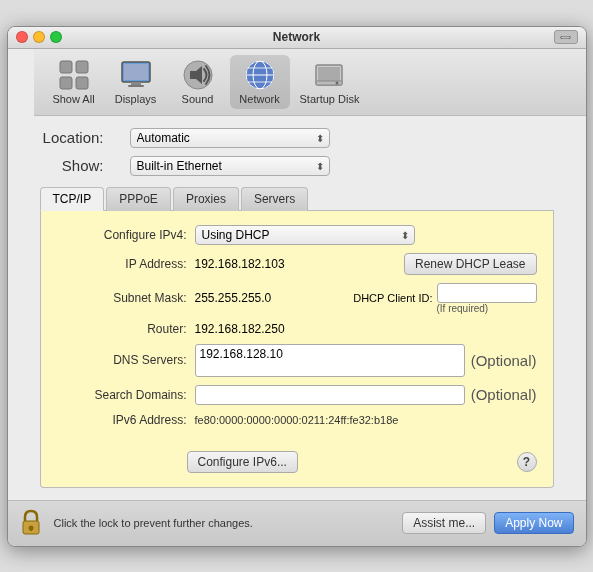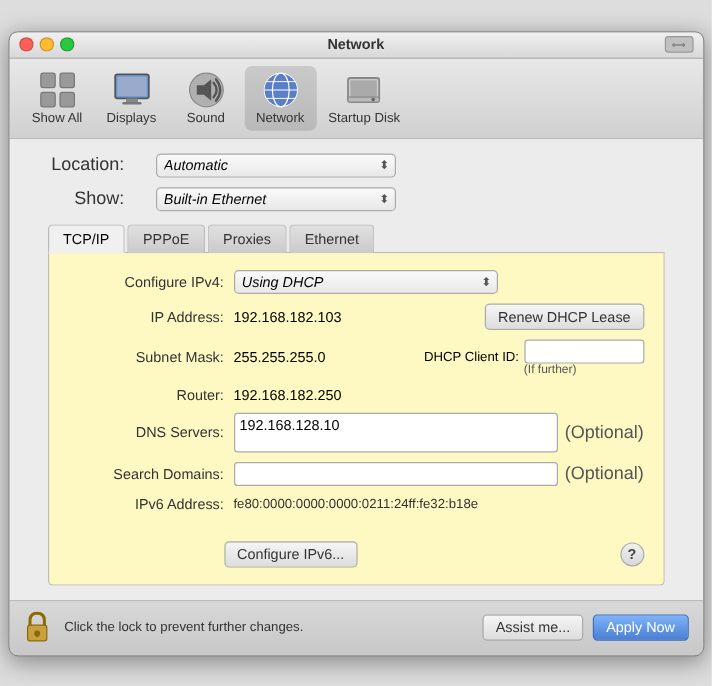--- a/index.html
+++ b/index.html
@@ -75,20 +75,21 @@
       color: #666;
     }
 
     
     .toolbar {
       background: linear-gradient(to bottom, #e8e8e8, #d0d0d0);
       border-bottom: 1px solid #bbb;
       padding: 6px 10px;
       display: flex;
       gap: 2px;
+      margin-left: 26px;
     }
 
     .toolbar-item {
       display: flex;
       flex-direction: column;
       align-items: center;
       padding: 4px 8px;
       border-radius: 6px;
       cursor: pointer;
       min-width: 60px;
@@ -143,21 +144,20 @@
       appearance: none;
       -webkit-appearance: none;
       background: linear-gradient(to bottom, #fafafa, #e8e8e8);
       border: 1px solid #aaa;
       border-radius: 4px;
       padding: 2px 24px 2px 6px;
       font-size: 12px;
       color: #000;
       cursor: pointer;
       min-width: 200px;
-      font-style: italic;
     }
 
     .select-arrow {
       position: absolute;
       right: 5px;
       top: 50%;
       transform: translateY(-50%);
       pointer-events: none;
       font-size: 10px;
       color: #555;
@@ -415,21 +415,21 @@
       <div class="tab active">
         <span>TCP/IP</span>
       </div>
       <div class="tab">
         <span>PPPoE</span>
       </div>
       <div class="tab">
         <span>Proxies</span>
       </div>
       <div class="tab">
-        <span>Ethernet</span>
+        <span>Servers</span>
       </div>
     </div>
 
     <div class="panel">
 
       <div class="panel-row">
         <span class="panel-label">Configure IPv4:</span>
         <div class="select-wrapper">
           <select class="mac-select" style="min-width: 220px;">
             <option>Using DHCP</option>
@@ -448,21 +448,21 @@
         <button class="mac-button">Renew DHCP Lease</button>
       </div>
 
       <div class="panel-row">
         <span class="panel-label">Subnet Mask:</span>
         <span class="panel-value" style="flex:1;">255.255.255.0</span>
         <div style="display:flex;align-items:center;gap:4px;">
           <span class="panel-value" style="font-size:11px;">DHCP Client ID:</span>
           <div style="display:flex;flex-direction:column;align-items:flex-start;">
             <input class="mac-input" style="width: 100px;" type="text" value="">
-            <span style="font-size:10px;color:#555;">(If further)</span>
+            <span style="font-size:10px;color:#555;">(If required)</span>
           </div>
         </div>
       </div>
 
       <div class="panel-row">
         <span class="panel-label">Router:</span>
         <span class="panel-value">192.168.182.250</span>
       </div>
 
       <div class="panel-row">

